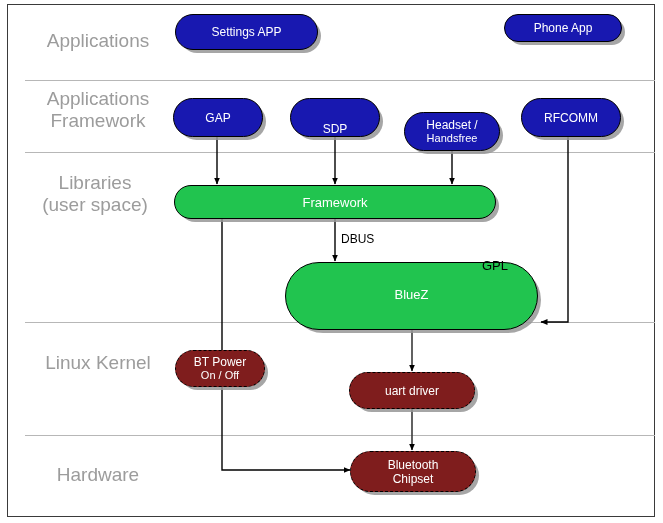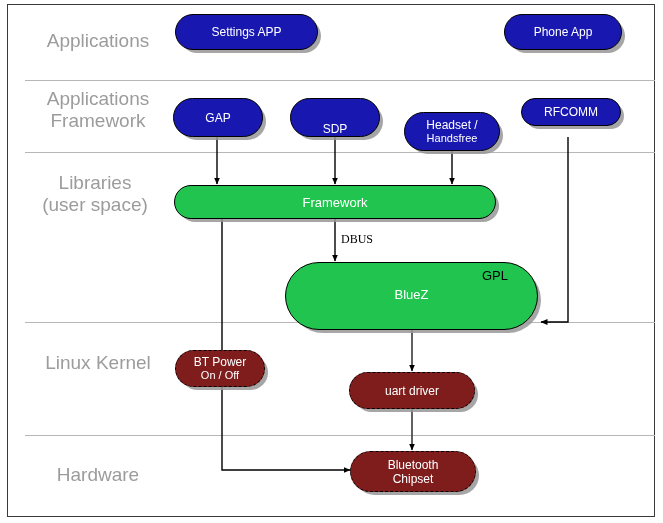--- a/index.html
+++ b/index.html
@@ -69,21 +69,21 @@
     position: absolute;
     color: #000000;
     font-size: 13px;
     font-family: "Liberation Sans", sans-serif;
   }
   
   .edge-label {
     position: absolute;
     color: #000000;
     font-size: 12px;
-    font-family: Liberation Serif, serif;
+    font-family: Liberation Sans, sans-serif;
   }
   svg.edges {
     position: absolute;
     left: 0; top: 0;
     width: 663px;
     height: 523px;
     pointer-events: none;
   }
 </style>
 </head>
@@ -133,49 +133,49 @@
 
     <path d="M222,219 L222,470 L350,470" stroke="#000" stroke-width="1.4" fill="none" marker-end="url(#arrow)"></path>
   </svg>
 
   <div class="edge-label" style="left:341px; top:232px;">DBUS</div>
 
   <div class="node blue" style="left:175px; top:14px; width:143px; height:36px; border-radius:18px;">
     <span class="node-text" style="font-size:12px;">Settings APP</span>
   </div>
 
-  <div class="node blue" style="left:504px; top:14px; width:118px; height:36px; border-radius:18px;">
+  <div class="node blue" style="left:504px; top:14px; width:118px; height:28px; border-radius:18px;">
     <span class="node-text" style="font-size:12px;">Phone App</span>
   </div>
 
   <div class="node blue" style="left:173px; top:98px; width:90px; height:39px; border-radius:20px;">
     <span class="node-text" style="font-size:12px;">GAP</span>
   </div>
 
   <div class="node blue" style="left:290px; top:98px; width:90px; height:39px; border-radius:20px;align-items:flex-end;">
     <span class="node-text" style="font-size:12px;">SDP</span>
   </div>
 
   <div class="node blue" style="left:404px; top:112px; width:96px; height:39px; border-radius:20px; flex-direction:column;">
     <span class="l1">Headset /</span>
     <span class="l2">Handsfree</span>
   </div>
 
-  <div class="node blue" style="left:521px; top:98px; width:100px; height:28px; border-radius:20px;">
+  <div class="node blue" style="left:521px; top:98px; width:100px; height:39px; border-radius:20px;">
     <span class="node-text" style="font-size:12px;">RFCOMM</span>
   </div>
 
   <div class="node green" style="left:174px; top:185px; width:322px; height:34px; border-radius:17px;">
     <span class="node-text" style="font-size:13px;">Framework</span>
   </div>
 
   <div class="node green" style="left:285px; top:262px; width:253px; height:68px; border-radius:34px;">
     <span class="node-text" style="font-size:13px; transform:translateY(-2px);">BlueZ</span>
   </div>
-  <div class="gpl-tag" style="left:482px; top:268px;text-align:center;">GPL</div>
+  <div class="gpl-tag" style="left:482px; top:258px;text-align:center;">GPL</div>
 
   <div class="node red" style="left:175px; top:350px; width:90px; height:37px; border-radius:19px; flex-direction:column;">
     <span class="l1">BT Power</span>
     <span class="l2">On / Off</span>
   </div>
 
   <div class="node red" style="left:349px; top:372px; width:126px; height:37px; border-radius:19px;">
     <span class="node-text" style="font-size:12px;">uart driver</span>
   </div>
 

